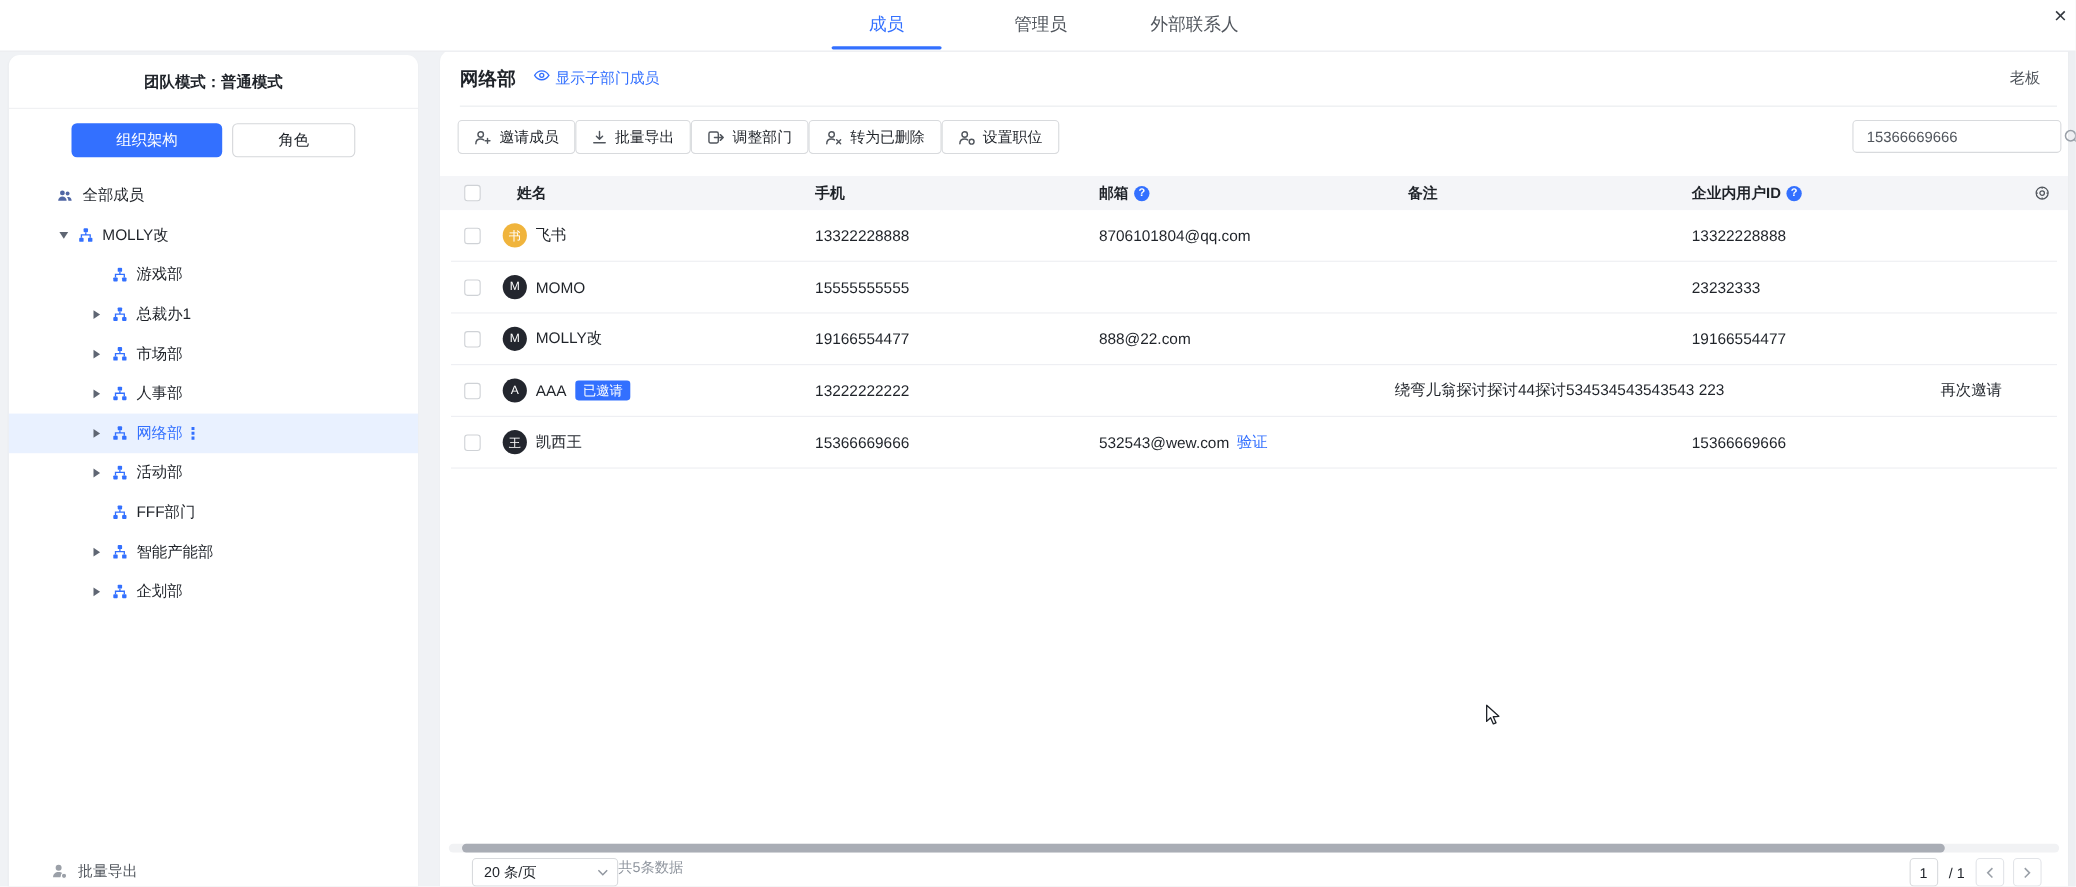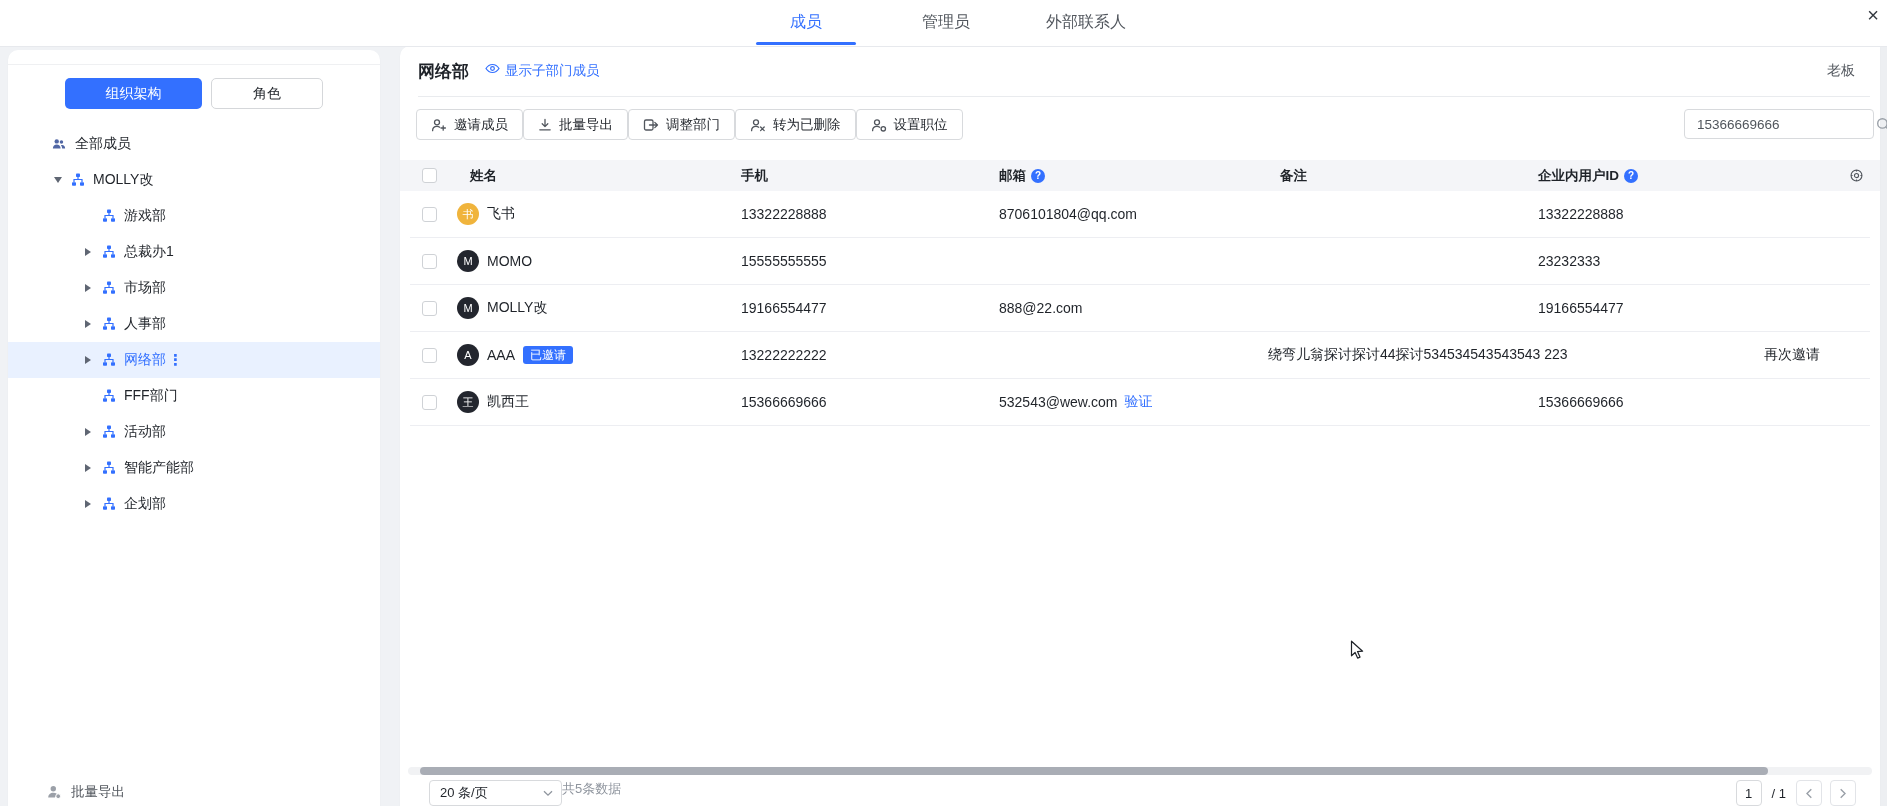--- a/index.html
+++ b/index.html
@@ -102,20 +102,21 @@
       </div>
     <div class="tab">
         <span>外部联系人</span>
       </div>
   </div>
   <span class="close-x">×</span>
 </div>
 <div class="right-strip"></div>
 
 <div class="side-card">
+  <div class="side-title">团队模式：普通模式</div>
   <div class="side-divider"></div>
   <div class="seg">
     <div class="seg-btn on">
         <span>组织架构</span>
       </div>
     <div class="seg-btn off">
         <span>角色</span>
       </div>
   </div>
   <div class="tree" id="tree">
@@ -207,44 +208,44 @@
             <rect x="5" y="0.5" width="4" height="3.6" rx="0.8" fill="#3370ff"></rect>
             <rect x="1" y="9.2" width="4" height="3.6" rx="0.8" fill="#3370ff"></rect>
             <rect x="9" y="9.2" width="4" height="3.6" rx="0.8" fill="#3370ff"></rect>
             <path d="M7 4.1v2.4M3 9.2V6.5h8v2.7" fill="none" stroke="#3370ff" stroke-width="1.2"></path>
           </svg>
         </span>
         <span class="tlabel">网络部</span>
         <span class="more">⋮</span>
       </div>
       <div class="tree-row lvl1">
+        <span class="caret-box">
+          <i class="tri right"></i>
+        </span>
+        <span class="ticon">
+          <svg width="14" height="14" viewBox="0 0 14 14">
+            <rect x="5" y="0.5" width="4" height="3.6" rx="0.8" fill="#3370ff"></rect>
+            <rect x="1" y="9.2" width="4" height="3.6" rx="0.8" fill="#3370ff"></rect>
+            <rect x="9" y="9.2" width="4" height="3.6" rx="0.8" fill="#3370ff"></rect>
+            <path d="M7 4.1v2.4M3 9.2V6.5h8v2.7" fill="none" stroke="#3370ff" stroke-width="1.2"></path>
+          </svg>
+        </span>
+        <span class="tlabel">活动部</span>
+      </div>
+      <div class="tree-row lvl1">
         <span class="caret-box"></span>
         <span class="ticon">
           <svg width="14" height="14" viewBox="0 0 14 14">
             <rect x="5" y="0.5" width="4" height="3.6" rx="0.8" fill="#3370ff"></rect>
             <rect x="1" y="9.2" width="4" height="3.6" rx="0.8" fill="#3370ff"></rect>
             <rect x="9" y="9.2" width="4" height="3.6" rx="0.8" fill="#3370ff"></rect>
             <path d="M7 4.1v2.4M3 9.2V6.5h8v2.7" fill="none" stroke="#3370ff" stroke-width="1.2"></path>
           </svg>
         </span>
         <span class="tlabel">FFF部门</span>
-      </div>
-      <div class="tree-row lvl1">
-        <span class="caret-box">
-          <i class="tri right"></i>
-        </span>
-        <span class="ticon">
-          <svg width="14" height="14" viewBox="0 0 14 14">
-            <rect x="5" y="0.5" width="4" height="3.6" rx="0.8" fill="#3370ff"></rect>
-            <rect x="1" y="9.2" width="4" height="3.6" rx="0.8" fill="#3370ff"></rect>
-            <rect x="9" y="9.2" width="4" height="3.6" rx="0.8" fill="#3370ff"></rect>
-            <path d="M7 4.1v2.4M3 9.2V6.5h8v2.7" fill="none" stroke="#3370ff" stroke-width="1.2"></path>
-          </svg>
-        </span>
-        <span class="tlabel">活动部</span>
       </div>
       <div class="tree-row lvl1">
         <span class="caret-box">
           <i class="tri right"></i>
         </span>
         <span class="ticon">
           <svg width="14" height="14" viewBox="0 0 14 14">
             <rect x="5" y="0.5" width="4" height="3.6" rx="0.8" fill="#3370ff"></rect>
             <rect x="1" y="9.2" width="4" height="3.6" rx="0.8" fill="#3370ff"></rect>
             <rect x="9" y="9.2" width="4" height="3.6" rx="0.8" fill="#3370ff"></rect>

